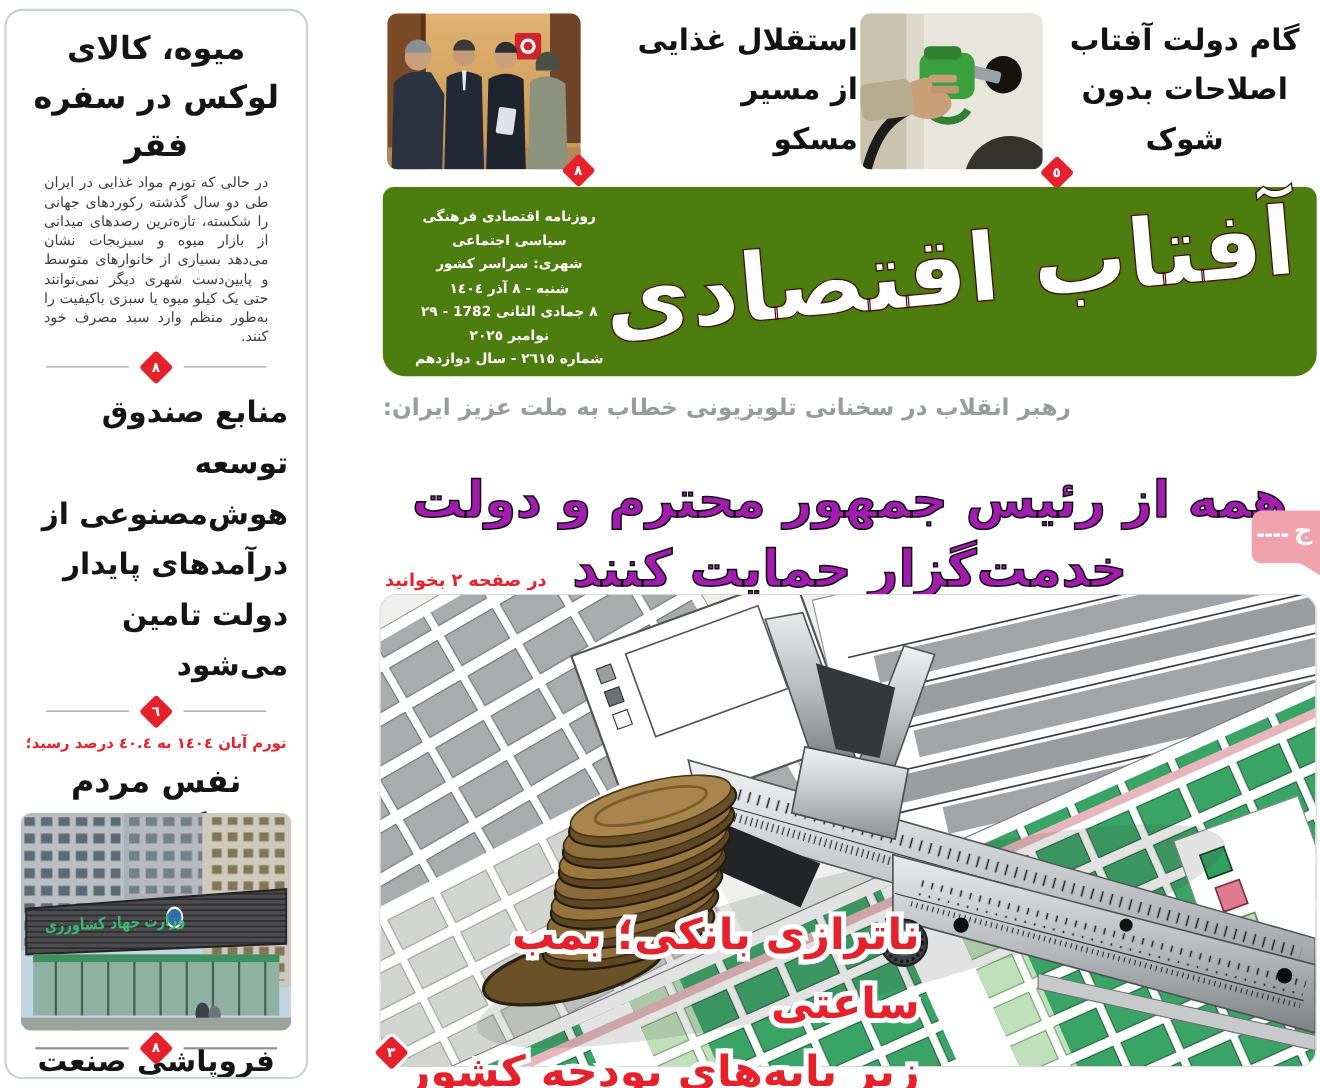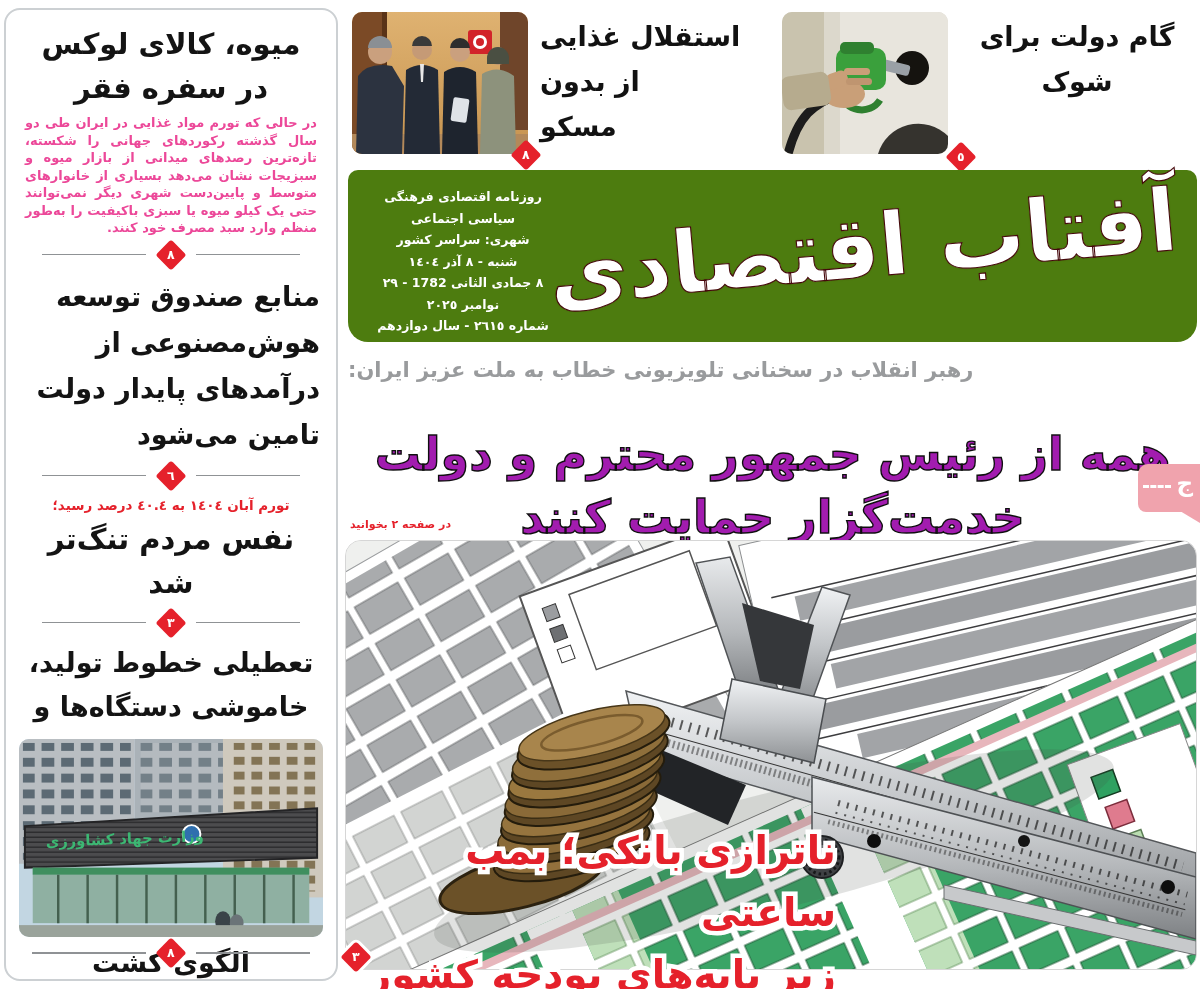--- a/index.html
+++ b/index.html
@@ -1,63 +1,63 @@
 <!DOCTYPE html>
 <html lang="fa"><head>
 <meta charset="utf-8">
 <style>
   html,body{margin:0;padding:0;background:#fff;}
   .page{position:relative;width:1200px;height:989px;background:#ffffff;overflow:hidden;
         direction:rtl;font-family:"DejaVu Sans","Liberation Sans",sans-serif;color:#151515;}
   .abs{position:absolute;}
 
   
-  .left-col{position:absolute;left:4px;top:8px;width:334px;height:973px;box-sizing:border-box;
+  .left-col{position:absolute;left:4px;top:8px;width:276px;height:973px;box-sizing:border-box;
             border:2px solid #ccd0d3;border-radius:16px;padding:8px 10px;text-align:center;overflow:hidden;}
   .sec-title{font-weight:700;color:#141414;margin:4px 6px;}
   .t-size-a{font-size:29px;line-height:44px;}
   .t-size-b{font-size:27px;line-height:46px;}
   .t-size-c{font-size:27px;line-height:44px;}
-  .col-body{font-size:13px;line-height:17.5px;text-align:justify;margin:4px 9px 0;color:#ec4899;font-weight:700;}
+  .col-body{font-size:13px;line-height:17.5px;text-align:justify;margin:4px 24px 0;color:#404040;font-weight:400;}
   .col-kicker{font-size:13.5px;font-weight:700;color:#e5212b;margin:10px 4px 0;}
   .divider{display:flex;align-items:center;margin:7px 26px;}
   .divider .ln{flex:1;height:1.5px;background:#8f9295;}
   .dmd{width:22px;height:22px;background:#e5212b;transform:rotate(45deg);border-radius:3px;
        display:flex;align-items:center;justify-content:center;flex:none;}
   .divider .dmd{margin:0 14px;}
   .dmd b{transform:rotate(-45deg);color:#fff;font-size:12.5px;font-weight:700;line-height:1;}
   .dmd.bordered{box-shadow:0 0 0 3px #fff;}
   .photo-frame{border-radius:10px;overflow:hidden;display:block;}
   .agri-photo{position:absolute;left:13px;right:13px;bottom:42px;height:198px;}
   .last-divider{position:absolute;left:0;right:0;bottom:8px;}
   svg{display:block;}
 
   
   .photo-meeting{left:352px;top:12px;width:176px;height:142px;}
   .photo-fuel{left:782px;top:12px;width:166px;height:142px;}
   .top-head{font-weight:700;font-size:27px;line-height:45px;color:#121212;}
-  .headA{left:540px;top:14px;width:240px;text-align:left;}
+  .headA{left:540px;top:14px;width:240px;text-align:right;}
   .headB{left:956px;top:14px;width:242px;text-align:center;}
   .dmdA{left:515px;top:144px;}
   .dmdB{left:950px;top:146px;}
 
   
   .band{left:348px;top:170px;width:849px;height:172px;background:#4d7c0f;border-radius:10px 10px 20px 20px;}
   .band-info{position:absolute;left:16px;top:16px;width:198px;text-align:center;color:#fff;
              font-size:12.5px;line-height:21.5px;font-weight:700;}
   .band-site{font-family:"Liberation Sans","DejaVu Sans",sans-serif;font-size:16px;letter-spacing:.3px;margin-top:2px;}
   .band-title{position:absolute;right:14px;top:-38px;width:640px;height:230px;color:#ffffff;
               font-size:86px;line-height:230px;text-align:center;font-weight:700;white-space:nowrap;
               transform:rotate(-5deg);-webkit-text-stroke:1.1px #46080c;text-shadow:0 0 2px rgba(70,8,12,.35);}
 
   
   .lead-kicker{left:348px;top:358px;width:849px;text-align:left;font-size:21px;font-weight:700;color:#999b9d;}
   .lead-head{left:348px;top:392px;width:849px;text-align:center;font-weight:700;color:#a21caf;
              font-size:46px;line-height:63px;-webkit-text-stroke:1.4px #0f0f0f;}
-  .read-note{left:350px;top:518px;font-size:11px;font-weight:700;color:#e5212b;}
+  .read-note{left:350px;top:518px;font-size:16px;font-weight:700;color:#e5212b;}
 
   
   .jaaar{right:0;top:464px;width:62px;height:48px;background:#f0a3ad;border-radius:10px 0 0 8px;}
   .jaaar:after{content:"";position:absolute;right:0;bottom:-11px;width:0;height:0;
                border-left:20px solid transparent;border-top:12px solid #f0a3ad;}
   .jaaar .dash{position:absolute;left:5px;top:21px;width:28px;border-top:3.5px dashed #fff;}
   .jaaar .jj{position:absolute;right:7px;top:6px;color:#fff;font-size:23px;font-weight:700;}
 
   
   .main-image{left:345px;top:540px;width:852px;height:430px;border-radius:16px;overflow:hidden;
@@ -202,21 +202,21 @@
         <path d="M98,36 a10,10 0 0 1 20,0 z" fill="#2e2e2e"></path>
       <path d="M90,142 L92,60 Q108,50 124,60 L126,142 Z" fill="#1e242e"></path>
       <rect x="100" y="86" width="16" height="24" rx="2" fill="#dfe3e8" transform="rotate(8 108 98)"></rect>
       <circle cx="146" cy="44" r="9" fill="#bd9473"></circle>
         <path d="M135,46 a11,11 0 0 1 22,0 l0,6 -22,0 z" fill="#4a4f42"></path>
       <path d="M128,142 L130,62 Q146,52 162,64 L164,142 Z" fill="#8d927c"></path>
     </svg>
   </div>
   <div class="abs top-head headA">
     <div>استقلال غذایی</div>
-    <div>از بدون</div>
+    <div>از مسیر</div>
     <div>مسکو</div>
   </div>
   <span class="abs dmd dmdA">
       <b>٨</b>
     </span>
 
   <div class="abs photo-frame photo-fuel">
     <svg viewBox="0 0 166 142" width="100%" height="100%" preserveAspectRatio="none">
       <rect width="166" height="142" fill="#dcd8cc"></rect>
       <rect x="0" y="0" width="42" height="142" fill="#c9c3ae"></rect>
@@ -229,21 +229,22 @@
       <rect x="58" y="30" width="34" height="12" rx="5" fill="#2f8030"></rect>
       <path d="M58,80 C 62,100 88,104 98,88" stroke="#2f8030" stroke-width="7" fill="none"></path>
       <ellipse cx="62" cy="82" rx="21" ry="14" fill="#c99f78"></ellipse>
       <rect x="44" y="60" width="22" height="16" rx="6" fill="#c99f78" transform="rotate(-18 55 68)"></rect>
       <rect x="0" y="62" width="48" height="34" rx="8" fill="#b6ab8e" transform="rotate(-8 24 79)"></rect>
       <rect x="62" y="56" width="26" height="7" rx="3.5" fill="#c99f78"></rect>
       <rect x="64" y="66" width="26" height="7" rx="3.5" fill="#bf9570"></rect>
     </svg>
   </div>
   <div class="abs top-head headB">
-    <div>گام دولت برای</div>
+    <div>گام دولت آفتاب</div>
+    <div>اصلاحات بدون</div>
     <div>شوک</div>
   </div>
   <span class="abs dmd dmdB">
       <b>٥</b>
     </span>
 
   <header class="abs band">
     <div class="band-info">
       <div>روزنامه اقتصادی فرهنگی سیاسی اجتماعی</div>
       <div>شهری: سراسر کشور</div>

